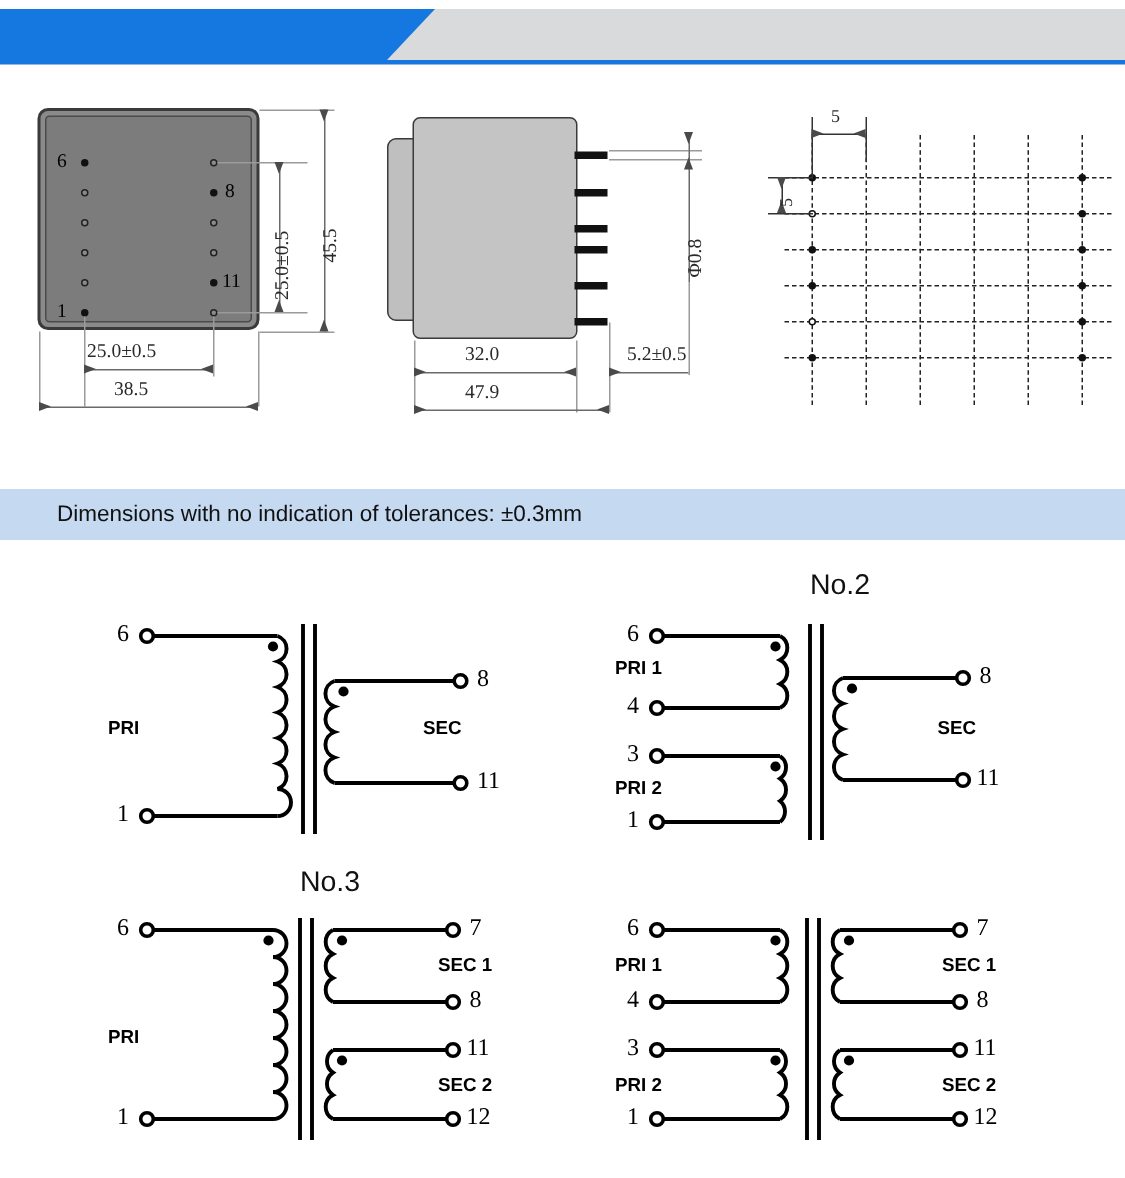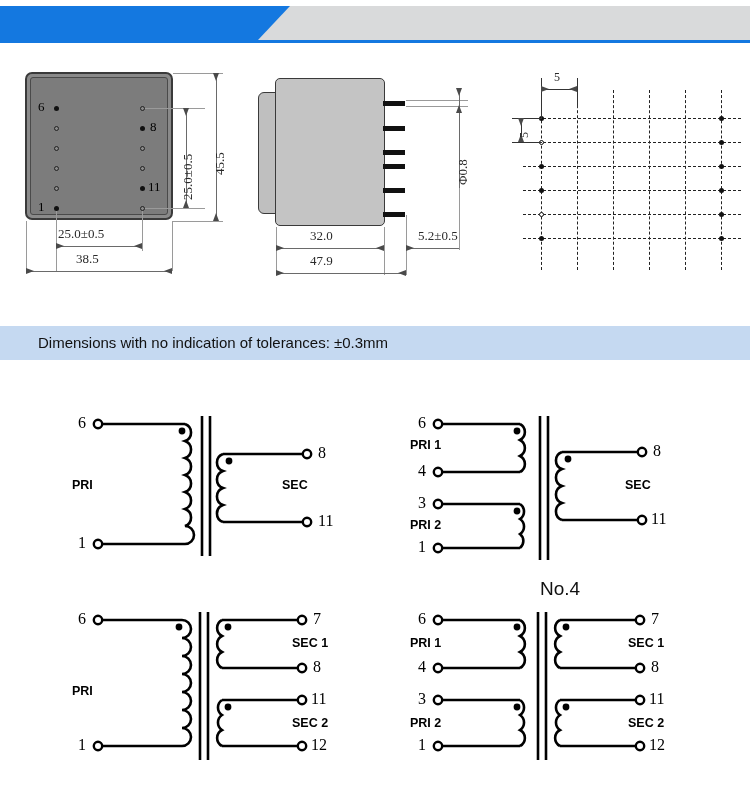--- a/index.html
+++ b/index.html
@@ -245,20 +245,21 @@
   </svg>
   <div class="term-lbl" style="left:18px;top:34px;">6</div>
   <div class="term-lbl" style="left:18px;top:154px;">1</div>
   <div class="term-lbl" style="left:258px;top:64px;">8</div>
   <div class="term-lbl" style="left:258px;top:132px;">11</div>
   <div class="sch-lbl" style="left:12px;top:98px;">PRI</div>
   <div class="sch-lbl" style="left:222px;top:98px;">SEC</div>
 </div>
 
 <div class="sch" style="left:400px;top:380px;width:330px;height:190px;">
+  <div class="sch-title" style="left:60px;top:0px;width:200px;">No.2</div>
   <svg width="330" height="160" style="position:absolute;left:0;top:28px;">
     <g fill="none" stroke="#000" stroke-width="2.6">
 
       <path d="M40 16 H120"></path>
       <path d="M40 64 H120"></path>
       <path d="M120 16 a9,9 0 0 1 0,16 a9,9 0 0 1 0,16 a9,9 0 0 1 0,16"></path>
 
       <path d="M40 96 H120"></path>
       <path d="M40 140 H120"></path>
       <path d="M120 96 a9,9 0 0 1 0,15 a9,9 0 0 1 0,15 a9,9 0 0 1 0,14"></path>
@@ -285,20 +286,21 @@
   <div class="term-lbl" style="left:18px;top:114px;">3</div>
   <div class="term-lbl" style="left:18px;top:158px;">1</div>
   <div class="term-lbl" style="left:253px;top:62px;">8</div>
   <div class="term-lbl" style="left:251px;top:130px;">11</div>
   <div class="sch-lbl" style="left:10px;top:58px;">PRI 1</div>
   <div class="sch-lbl" style="left:10px;top:138px;">PRI 2</div>
   <div class="sch-lbl" style="left:225px;top:98px;">SEC</div>
 </div>
 
 <div class="sch" style="left:60px;top:578px;width:330px;height:195px;">
+  <div class="sch-title" style="left:60px;top:0px;width:200px;">No.3</div>
   <svg width="330" height="165" style="position:absolute;left:0;top:26px;">
     <g fill="none" stroke="#000" stroke-width="2.6">
 
       <path d="M40 16 H122"></path>
       <path d="M40 142 H122"></path>
       <path d="M122 16 a9,9 0 0 1 0,18 a9,9 0 0 1 0,18 a9,9 0 0 1 0,18 a9,9 0 0 1 0,18 a9,9 0 0 1 0,18 a9,9 0 0 1 0,18 a9,9 0 0 1 0,18"></path>
 
       <path d="M140 8 V156"></path>
       <path d="M148 8 V156"></path>
 
@@ -325,21 +327,20 @@
   <div class="term-lbl" style="left:253px;top:32px;">7</div>
   <div class="term-lbl" style="left:253px;top:80px;">8</div>
   <div class="term-lbl" style="left:251px;top:112px;">11</div>
   <div class="term-lbl" style="left:251px;top:158px;">12</div>
   <div class="sch-lbl" style="left:12px;top:106px;">PRI</div>
   <div class="sch-lbl" style="left:232px;top:58px;">SEC 1</div>
   <div class="sch-lbl" style="left:232px;top:138px;">SEC 2</div>
 </div>
 
 <div class="sch" style="left:400px;top:578px;width:340px;height:195px;">
-  <div class="sch-title" style="left:60px;top:0px;width:200px;">No.4</div>
   <svg width="340" height="165" style="position:absolute;left:0;top:26px;">
     <g fill="none" stroke="#000" stroke-width="2.6">
 
       <path d="M40 16 H120"></path>
       <path d="M40 64 H120"></path>
       <path d="M120 16 a9,9 0 0 1 0,16 a9,9 0 0 1 0,16 a9,9 0 0 1 0,16"></path>
 
       <path d="M40 96 H120"></path>
       <path d="M40 142 H120"></path>
       <path d="M120 96 a9,9 0 0 1 0,15 a9,9 0 0 1 0,15 a9,9 0 0 1 0,16"></path>

